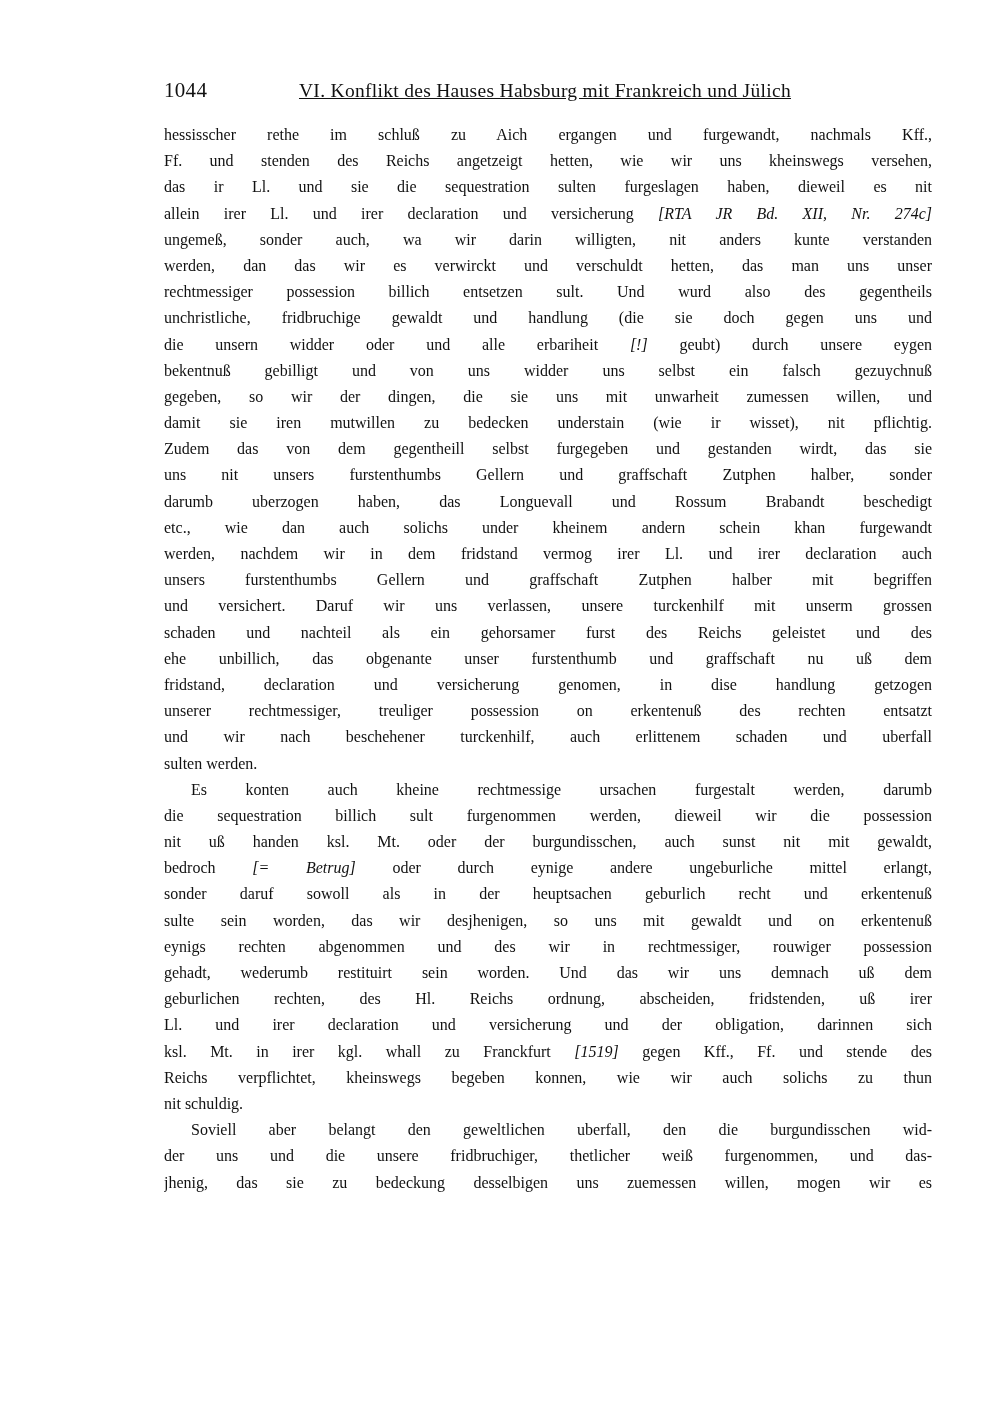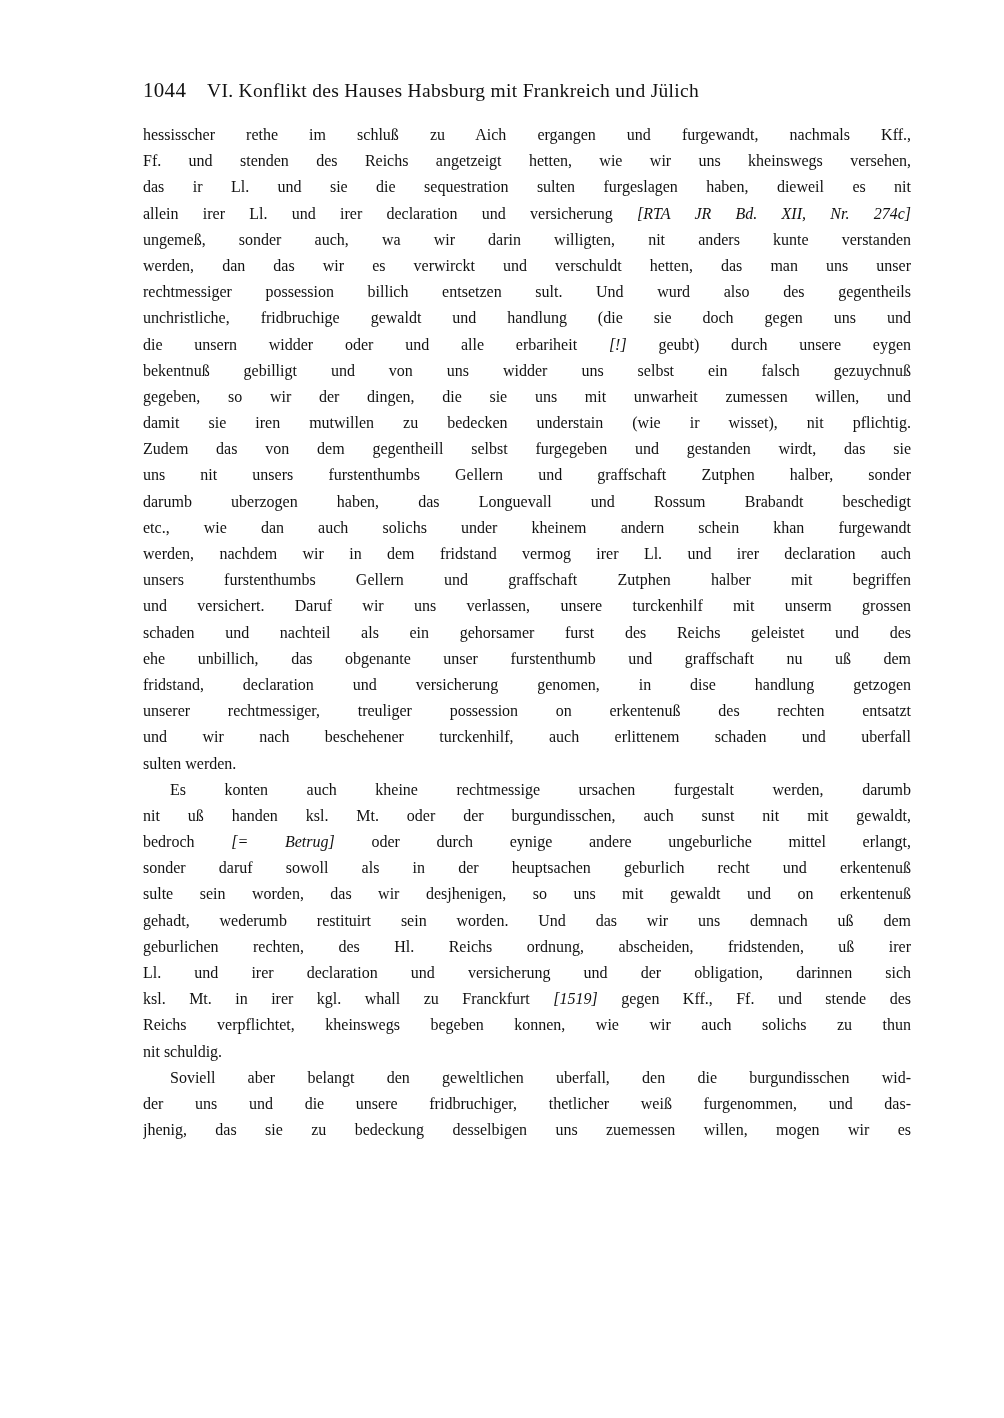--- a/index.html
+++ b/index.html
@@ -11,40 +11,41 @@
     position: relative;
     width: 1004px;
     height: 1418px;
     background: #ffffff;
     color: #111111;
     font-family: "Liberation Serif", "DejaVu Serif", serif;
     overflow: hidden;
   }
   .text-block {
     position: absolute;
-    left: 143px;
+    left: 164px;
     top: 78px;
     width: 768px;
   }
   .running-header {
     display: flex;
     align-items: baseline;
     font-size: 19.5px;
     height: 26px;
     margin-bottom: 18px;
     letter-spacing: 0.3px;
   }
   .page-number {
     font-size: 21px;
     min-width: 64px;
   }
   .running-head-title {
     flex: 1;
-    text-align: left;
+    text-align: center;
     padding-right: 70px; 
+    text-decoration: underline;
   }
   .body-text {
     font-size: 16px;
   }
   .line {
     height: 26.2px;
     line-height: 26.2px;
     overflow: hidden;
   }
   .line.justify {
@@ -94,24 +95,26 @@
           <div class="line justify"><span class="seg-roman">und versichert. Daruf wir uns verlassen, unsere turckenhilf mit unserm grossen</span></div>
           <div class="line justify"><span class="seg-roman">schaden und nachteil als ein gehorsamer furst des Reichs geleistet und des</span></div>
           <div class="line justify"><span class="seg-roman">ehe unbillich, das obgenante unser furstenthumb und graffschaft nu uß dem</span></div>
           <div class="line justify"><span class="seg-roman">fridstand, declaration und versicherung genomen, in dise handlung getzogen</span></div>
           <div class="line justify"><span class="seg-roman">unserer rechtmessiger, treuliger possession on erkentenuß des rechten entsatzt</span></div>
           <div class="line justify"><span class="seg-roman">und wir nach beschehener turckenhilf, auch erlittenem schaden und uberfall</span></div>
           <div class="line left"><span class="seg-roman">sulten werden.</span></div>
         </div>
         <div>
           <div class="line justify indent"><span class="seg-roman">Es konten auch kheine rechtmessige ursachen furgestalt werden, darumb</span></div>
+          <div class="line justify"><span class="seg-roman">die sequestration billich sult furgenommen werden, dieweil wir die possession</span></div>
           <div class="line justify"><span class="seg-roman">nit uß handen ksl. Mt. oder der burgundisschen, auch sunst nit mit gewaldt,</span></div>
           <div class="line justify"><span class="seg-roman">bedroch </span><span class="seg-italic">[= Betrug]</span><span class="seg-roman"> oder durch eynige andere ungeburliche mittel erlangt,</span></div>
           <div class="line justify"><span class="seg-roman">sonder daruf sowoll als in der heuptsachen geburlich recht und erkentenuß</span></div>
           <div class="line justify"><span class="seg-roman">sulte sein worden, das wir desjhenigen, so uns mit gewaldt und on erkentenuß</span></div>
+          <div class="line justify"><span class="seg-roman">eynigs rechten abgenommen und des wir in rechtmessiger, rouwiger possession</span></div>
           <div class="line justify"><span class="seg-roman">gehadt, wederumb restituirt sein worden. Und das wir uns demnach uß dem</span></div>
           <div class="line justify"><span class="seg-roman">geburlichen rechten, des Hl. Reichs ordnung, abscheiden, fridstenden, uß irer</span></div>
           <div class="line justify"><span class="seg-roman">Ll. und irer declaration und versicherung und der obligation, darinnen sich</span></div>
           <div class="line justify"><span class="seg-roman">ksl. Mt. in irer kgl. whall zu Franckfurt </span><span class="seg-italic">[1519]</span><span class="seg-roman"> gegen Kff., Ff. und stende des</span></div>
           <div class="line justify"><span class="seg-roman">Reichs verpflichtet, kheinswegs begeben konnen, wie wir auch solichs zu thun</span></div>
           <div class="line left"><span class="seg-roman">nit schuldig.</span></div>
         </div>
         <div>
           <div class="line justify indent"><span class="seg-roman">Soviell aber belangt den geweltlichen uberfall, den die burgundisschen wid-</span></div>
           <div class="line justify"><span class="seg-roman">der uns und die unsere fridbruchiger, thetlicher weiß furgenommen, und das-</span></div>

